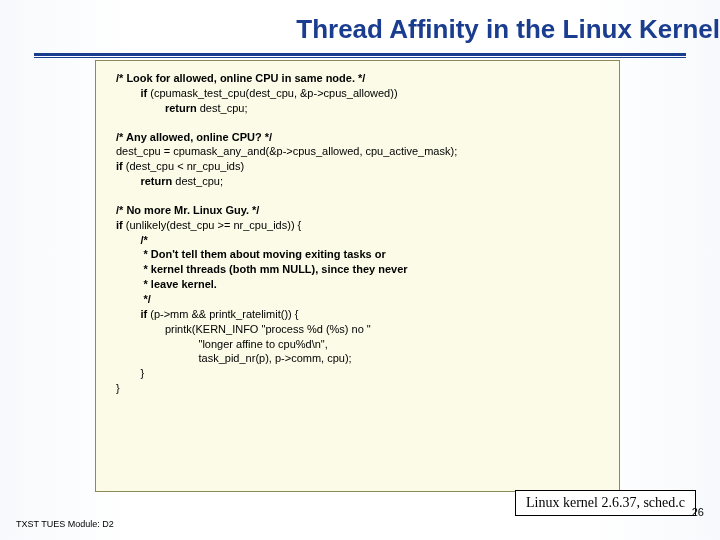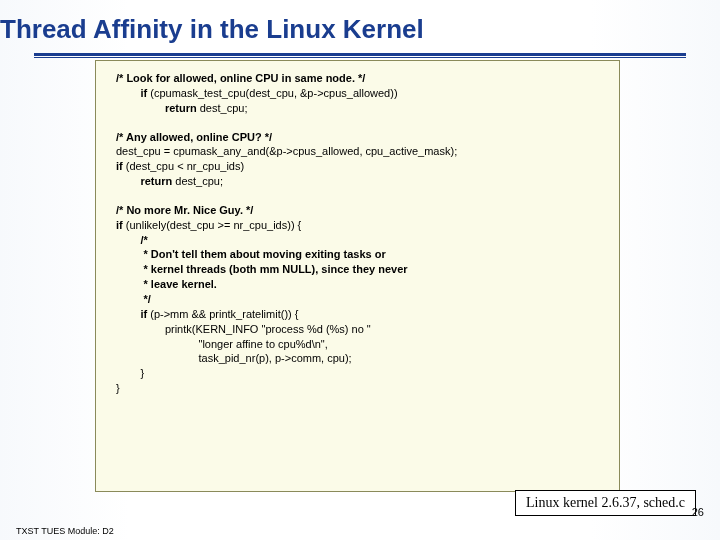--- a/index.html
+++ b/index.html
@@ -16,21 +16,21 @@
       rgba(200,215,235,0.15) 0%,
       rgba(255,255,255,0) 18%,
       rgba(255,255,255,0) 82%,
       rgba(200,215,235,0.15) 100%);
     position: relative;
   }
   .title {
     color: #1a3d8f;
     font-size: 26px;
     font-weight: bold;
-    text-align: left;
+    text-align: right;
     padding-top: 14px;
     padding-bottom: 6px;
   }
   .rule {
     height: 0;
     border-top: 3px solid #1a3d8f;
     border-bottom: 1px solid #1a3d8f;
     margin: 2px 34px 0 34px;
     padding-top: 1px;
   }
@@ -58,21 +58,21 @@
     border: 1px solid #000;
     background: #fff;
     font-family: Liberation Serif, serif;
     font-size: 14px;
     padding: 4px 10px;
     white-space: nowrap;
   }
   .footer-left {
     position: absolute;
     left: 16px;
-    bottom: 4px;
+    bottom: 11px;
     font-size: 9px;
     color: #000;
   }
   .footer-right {
     position: absolute;
     right: 16px;
     bottom: 22px;
     font-size: 11px;
     color: #000;
   }
@@ -92,21 +92,21 @@
 
     <div class="blank"></div>
 
     <div class="line bold">/* Any allowed, online CPU? */</div>
     <div class="line">dest_cpu = cpumask_any_and(&amp;p-&gt;cpus_allowed, cpu_active_mask);</div>
     <div class="line"><span class="bold">if</span><span> (dest_cpu &lt; nr_cpu_ids)</span></div>
     <div class="line"><span class="bold">        return</span><span> dest_cpu;</span></div>
 
     <div class="blank"></div>
 
-    <div class="line bold">/* No more Mr. Nice Guy. */</div>
+    <div class="line bold">/* No more Mr. Linux Guy. */</div>
     <div class="line"><span class="bold">if</span><span> (unlikely(dest_cpu &gt;= nr_cpu_ids)) {</span></div>
     <div class="line bold">        /*</div>
     <div class="line bold">         * Don't tell them about moving exiting tasks or</div>
     <div class="line bold">         * kernel threads (both mm NULL), since they never</div>
     <div class="line bold">         * leave kernel.</div>
     <div class="line bold">         */</div>
     <div class="line"><span class="bold">        if</span><span> (p-&gt;mm &amp;&amp; printk_ratelimit()) {</span></div>
     <div class="line">                printk(KERN_INFO "process %d (%s) no "</div>
     <div class="line">                           "longer affine to cpu%d\n",</div>
     <div class="line">                           task_pid_nr(p), p-&gt;comm, cpu);</div>

